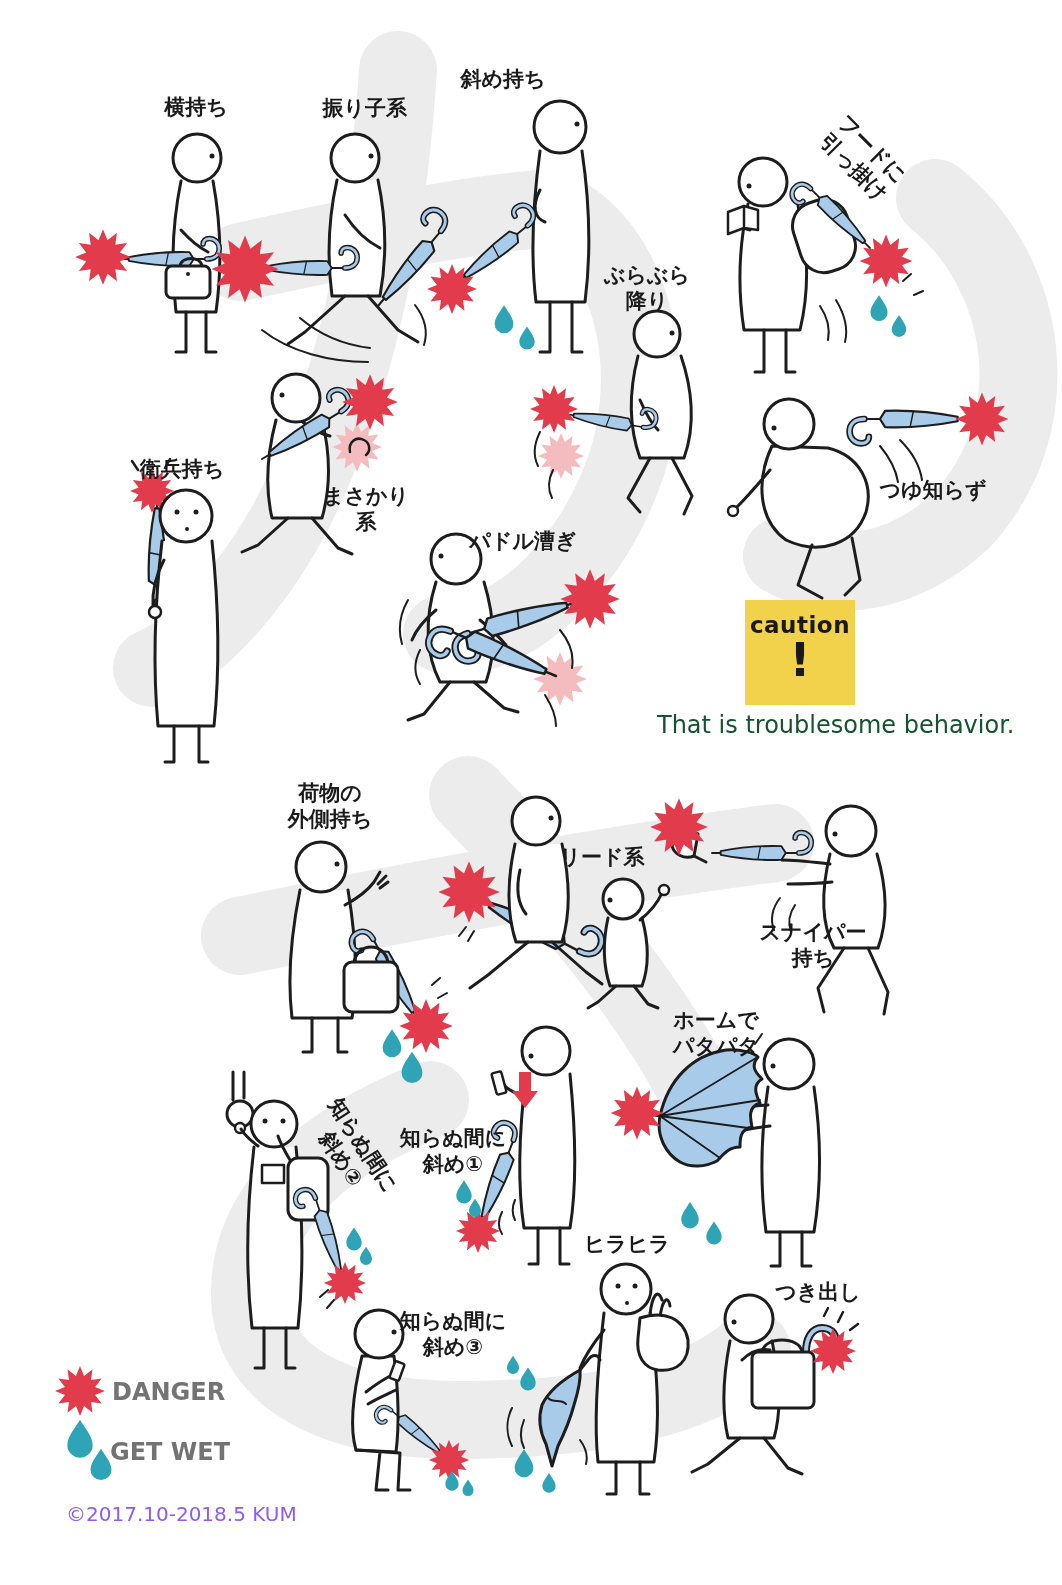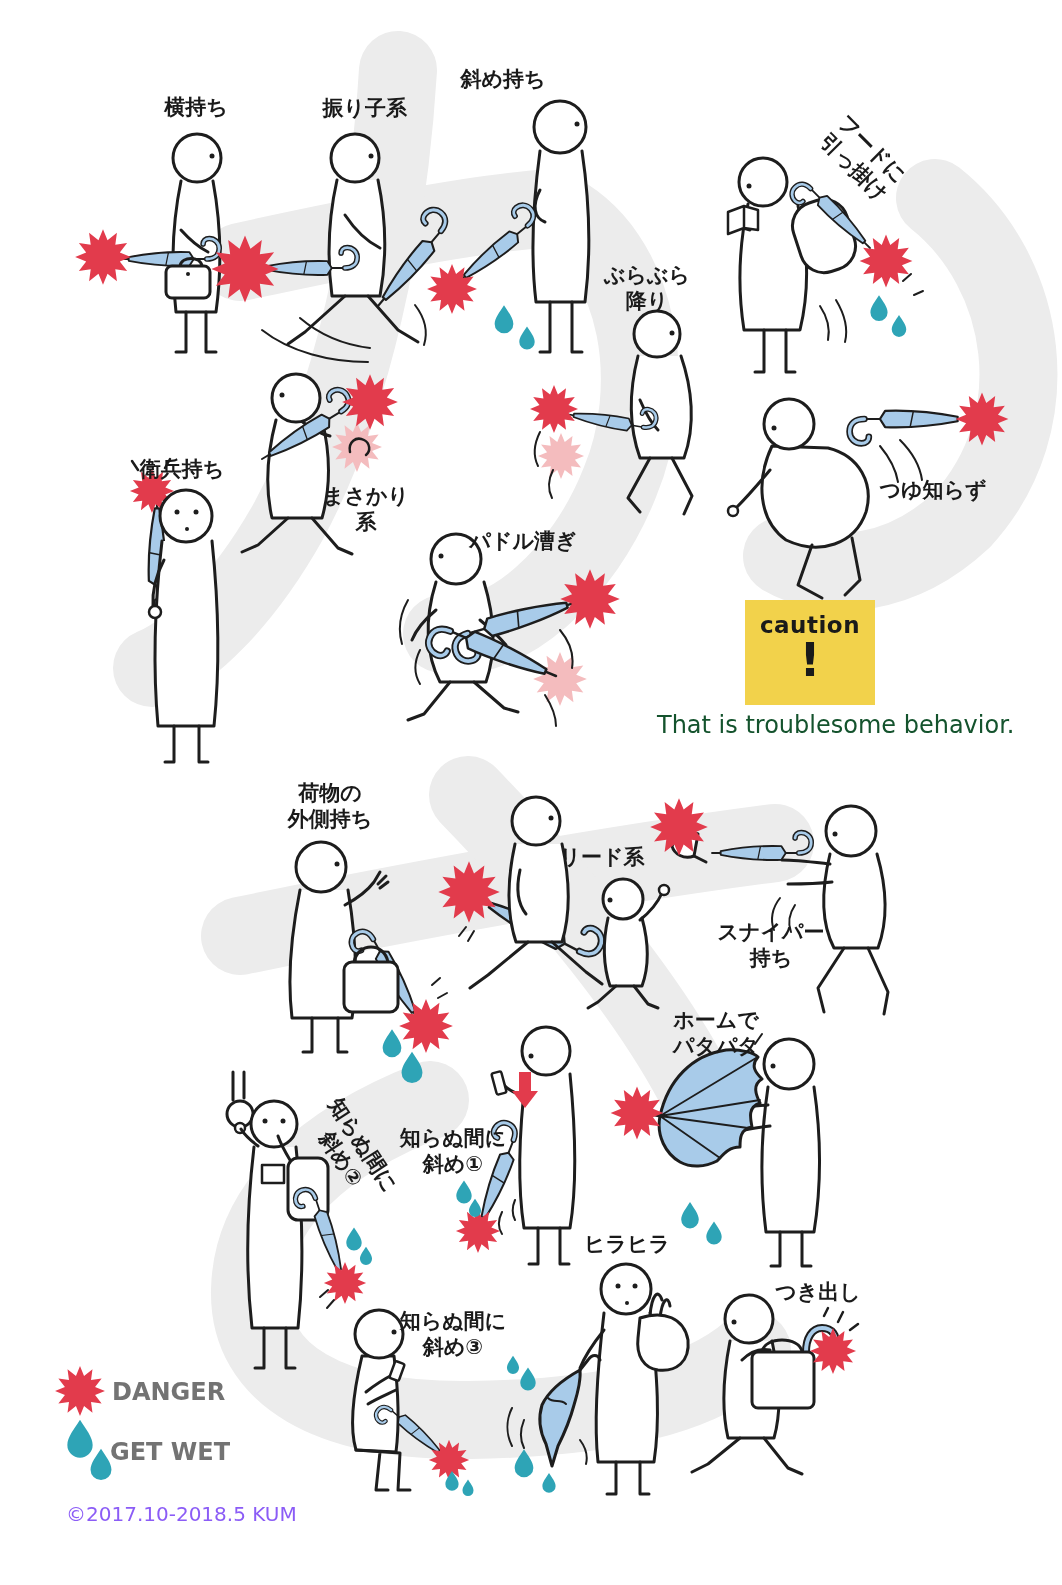--- a/index.html
+++ b/index.html
@@ -4,21 +4,21 @@
 <style>
   html,body{margin:0;padding:0;background:#fff;}
   #canvas{position:relative;width:1062px;height:1585px;background:#fff;overflow:hidden;
           font-family:"DejaVu Sans","Liberation Sans",sans-serif;color:#1a1a1a;}
   #art{position:absolute;left:0;top:0;z-index:1;}
   .lbl{position:absolute;z-index:2;font-size:21px;font-weight:600;line-height:26px;
        text-align:center;color:#1a1a1a;white-space:nowrap;}
   .lbl div{white-space:nowrap;}
   .rot45{transform:rotate(45deg);}
   .rot57{transform:rotate(57deg);}
-  #caution-box{position:absolute;z-index:2;left:745px;top:600px;width:130px;height:105px;
+  #caution-box{position:absolute;z-index:2;left:745px;top:600px;width:110px;height:105px;
        background:#f2d24b;text-align:center;}
   #caution-box .cap{font-size:23px;font-weight:bold;margin-top:12px;letter-spacing:0.5px;}
   #caution-box .mark{font-size:46px;font-weight:bold;line-height:44px;}
   #caution-note{position:absolute;z-index:2;left:657px;top:711px;font-size:24px;color:#14532d;}
   .legend-text{position:absolute;z-index:2;font-size:24px;font-weight:bold;color:#737373;}
   #copyright{position:absolute;z-index:2;left:66px;top:1502px;font-size:20px;color:#8b5cf6;}
 </style>
 </head>
 <body>
 
@@ -335,21 +335,21 @@
   <div>ぶらぶら</div>
   <div>降り</div>
 </div>
 <div class="lbl" style="left:868px;top:477px;width:130px;">つゆ知らず</div>
 <div class="lbl" style="left:458px;top:528px;width:130px;">パドル漕ぎ</div>
 <div class="lbl" style="left:265px;top:780px;width:130px;">
   <div>荷物の</div>
   <div>外側持ち</div>
 </div>
 <div class="lbl" style="left:542px;top:844px;width:120px;">リード系</div>
-<div class="lbl" style="left:706px;top:919px;width:130px;text-align:center;">
+<div class="lbl" style="left:748px;top:919px;width:130px;text-align:center;">
   <div>スナイパー</div>
   <div>持ち</div>
 </div>
 <div class="lbl" style="left:651px;top:1007px;width:130px;">
   <div>ホームで</div>
   <div>パタパタ</div>
 </div>
 <div class="lbl rot57" style="left:287px;top:1126px;width:130px;">
   <div>知らぬ間に</div>
   <div>斜め②</div>

